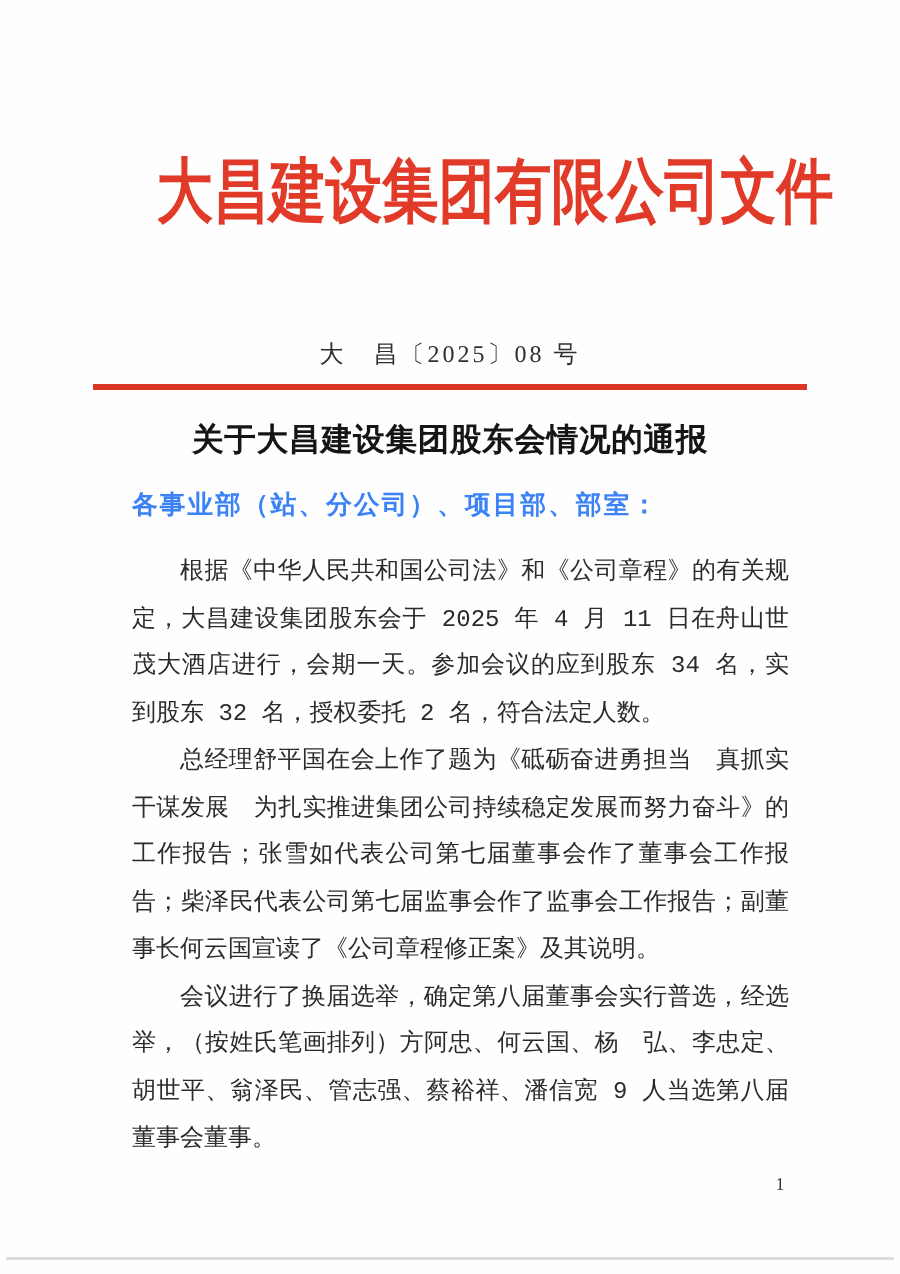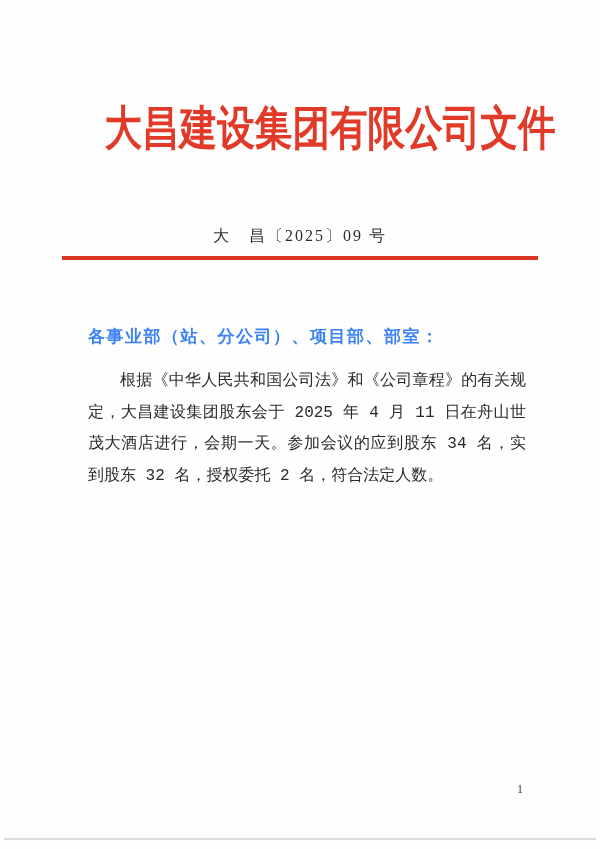--- a/index.html
+++ b/index.html
@@ -91,28 +91,31 @@
 </style>
 </head>
 <body>
 
 <div class="page">
 
   <div class="letterhead">
     <span class="squeeze">大昌建设集团有限公司文件</span>
   </div>
 
-  <div class="doc-number">大　昌〔2025〕09 号</div>
+  <div class="doc-number">大　昌〔2025〕08 号</div>
 
   <div class="red-rule"></div>
 
+  <div class="subject-title">关于大昌建设集团股东会情况的通报</div>
 
   <div class="salutation">各事业部（站、分公司）、项目部、部室：</div>
 
   <div class="body-text">
     <p>根据《中华人民共和国公司法》和《公司章程》的有关规定，大昌建设集团股东会于 2025 年 4 月 11 日在舟山世茂大酒店进行，会期一天。参加会议的应到股东 34 名，实到股东 32 名，授权委托 2 名，符合法定人数。</p>
+    <p>总经理舒平国在会上作了题为《砥砺奋进勇担当　真抓实干谋发展　为扎实推进集团公司持续稳定发展而努力奋斗》的工作报告；张雪如代表公司第七届董事会作了董事会工作报告；柴泽民代表公司第七届监事会作了监事会工作报告；副董事长何云国宣读了《公司章程修正案》及其说明。</p>
+    <p>会议进行了换届选举，确定第八届董事会实行普选，经选举，（按姓氏笔画排列）方阿忠、何云国、杨　弘、李忠定、胡世平、翁泽民、管志强、蔡裕祥、潘信宽 9 人当选第八届董事会董事。</p>
   </div>
 
   <div class="page-number">1</div>
 
   <div class="scan-edge-line"></div>
 
 </div>
 
 </body></html>

